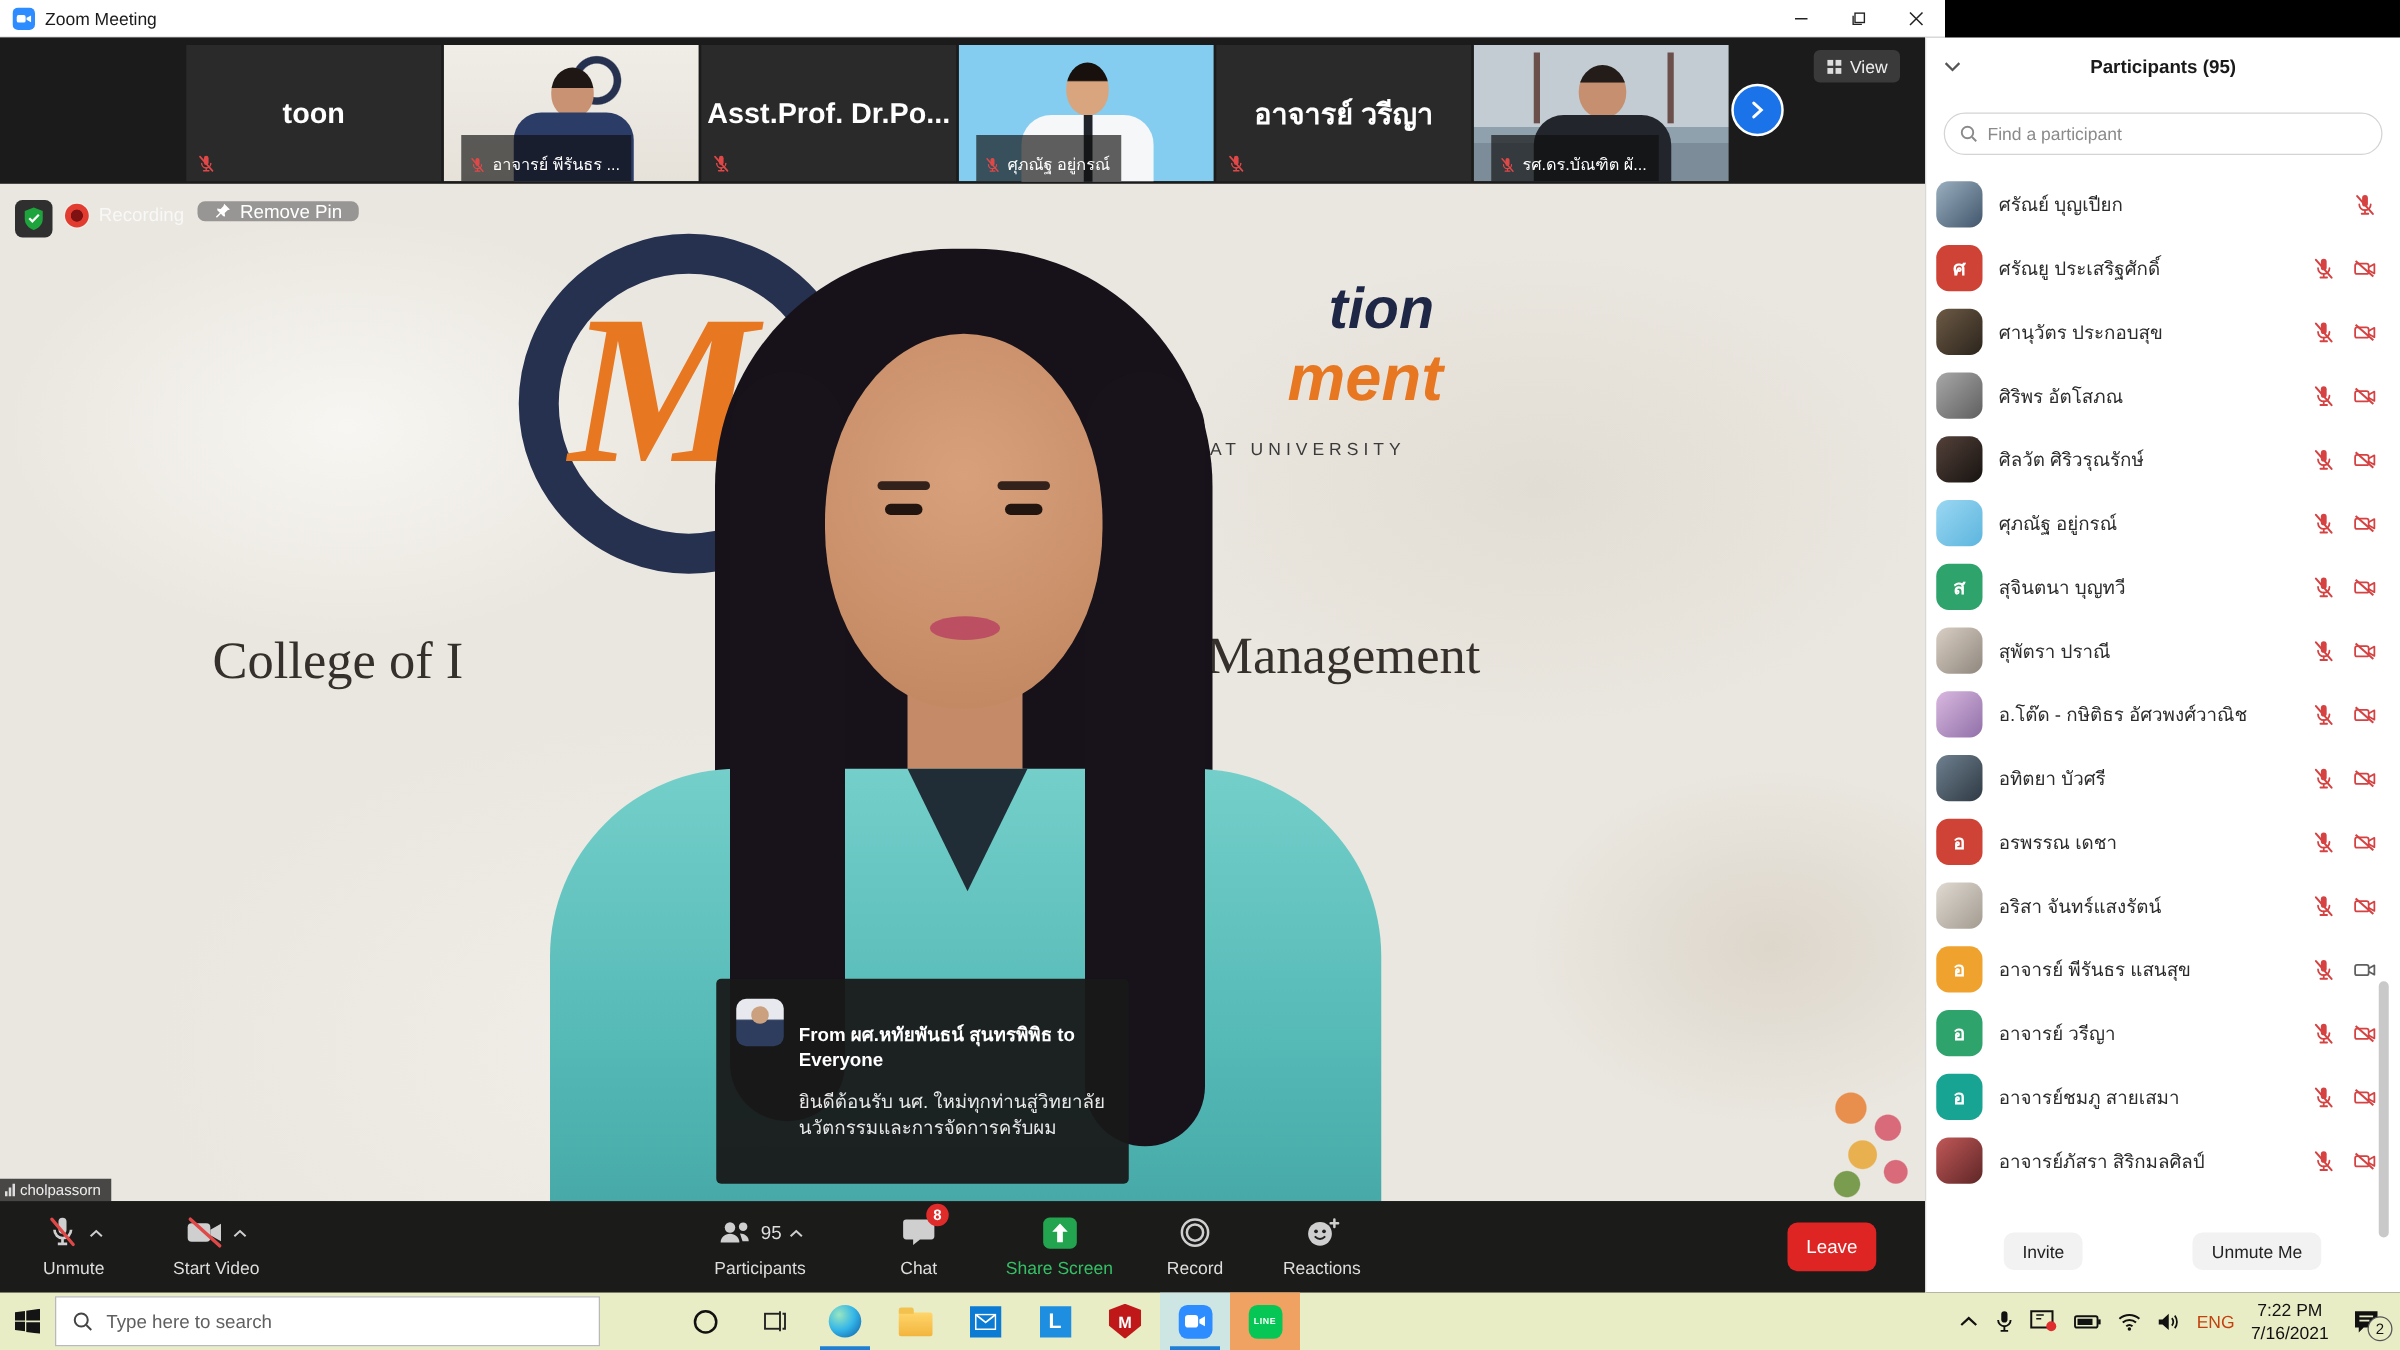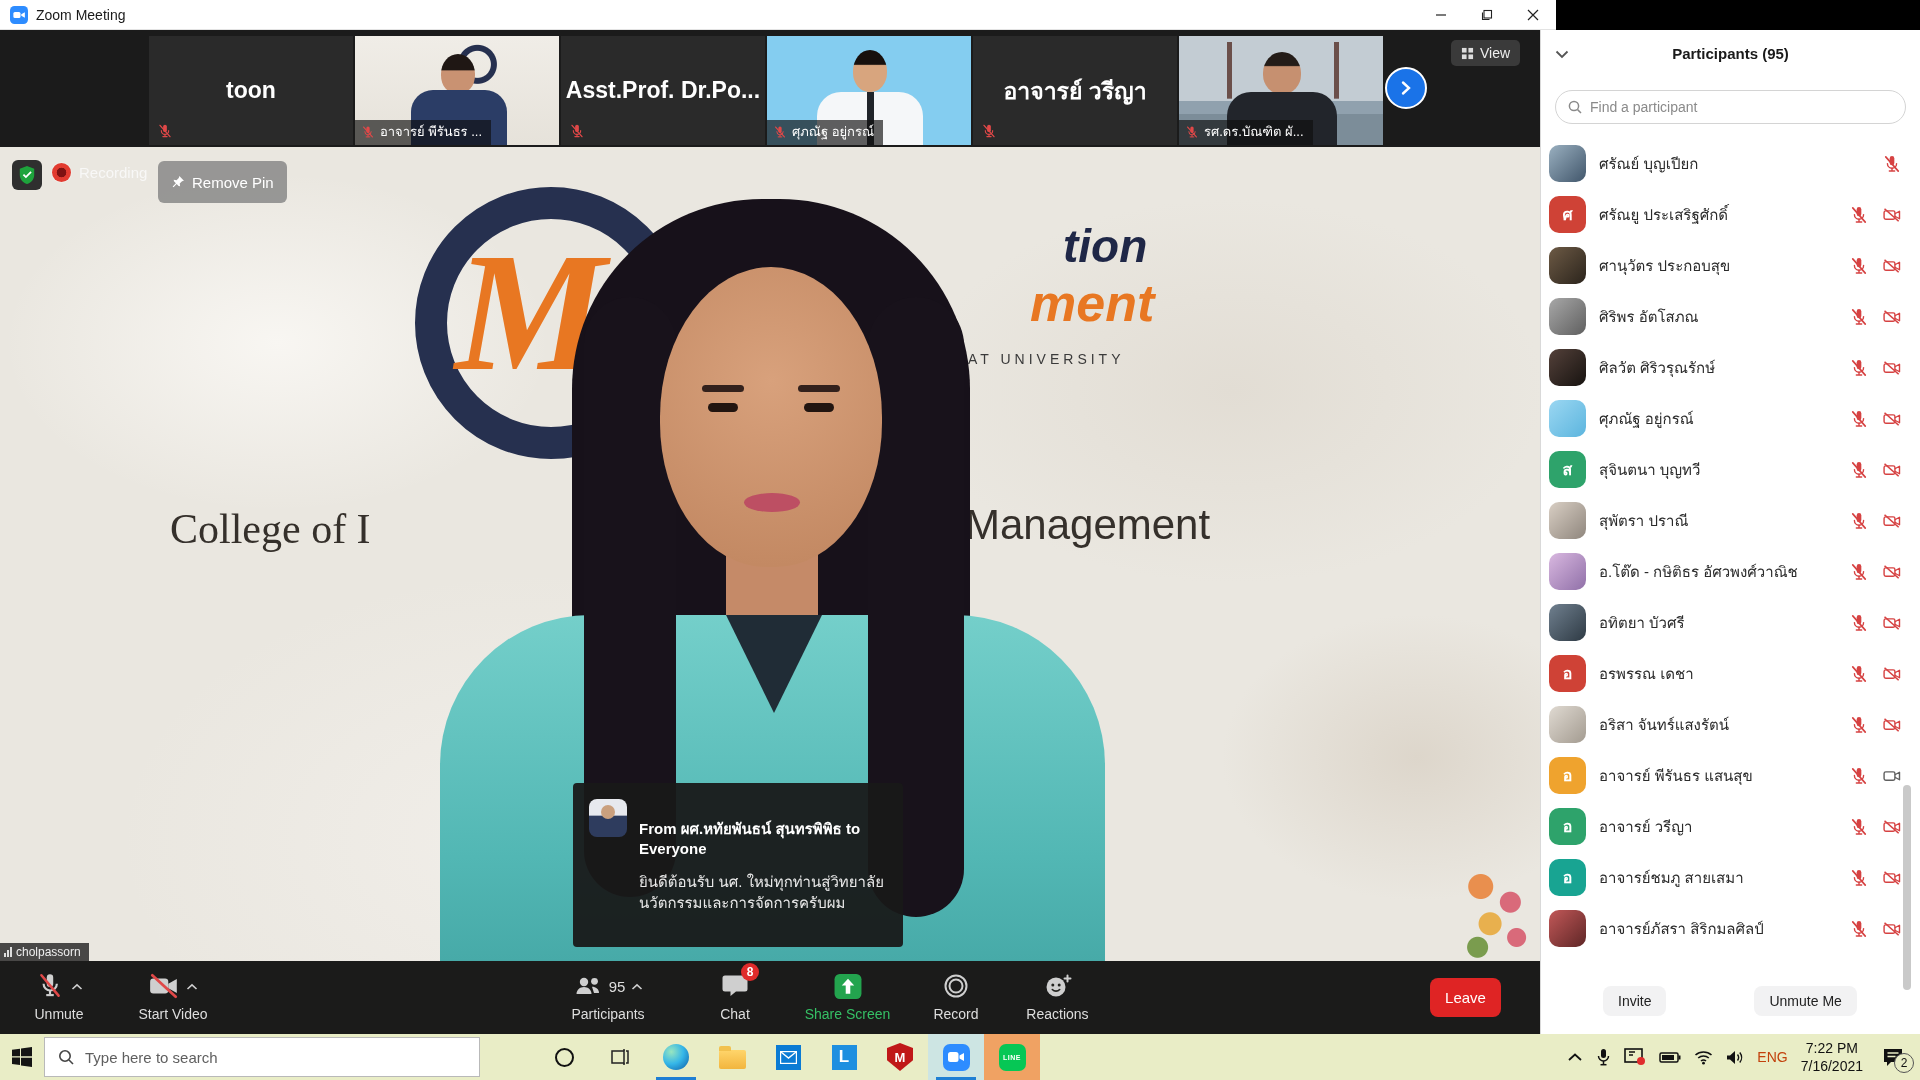--- a/index.html
+++ b/index.html
@@ -16,21 +16,21 @@
   
   .left-col { position:absolute; left:0; top:30px; width:1540px; height:1004px; }
 
   
   .strip { position:relative; width:1540px; height:117px; background:#1b1b1b; }
   .strip-tiles { position:absolute; left:149px; top:6px; height:109px; display:flex; gap:2px; }
   .tile { position:relative; width:204px; height:109px; background:#2a2a2a; overflow:hidden; }
   .tile-big-name { position:absolute; inset:0; display:flex; align-items:center; justify-content:center; color:#fff; font-weight:bold; font-size:23px; }
   .tile-mic { position:absolute; left:8px; bottom:6px; width:16px; height:16px; }
   .tile-mic svg { width:16px; height:16px; }
-  .tile-label { position:absolute; left:0; bottom:0; display:flex; align-items:center; gap:5px; background:rgba(15,15,15,.66); color:#fff; font-size:13px; padding:1px 9px 3px 6px; }
+  .tile-label { position:absolute; left:14px; bottom:0; display:flex; align-items:center; gap:5px; background:rgba(15,15,15,.66); color:#fff; font-size:13px; padding:13px 9px 3px 6px; }
   .tile-label svg { width:14px; height:14px; }
   .scene-art { position:absolute; inset:0; }
   .scene-suit-logo .scene-art { background:radial-gradient(circle at 60% 26%, transparent 13px, #26304f 14px, #26304f 19px, transparent 20px), linear-gradient(#f0ede7,#e6e2da); }
   .scene-suit-logo .scene-art::before { content:""; position:absolute; left:86px; top:18px; width:34px; height:40px; border-radius:50% 50% 46% 46%; background:linear-gradient(#1f1714 0 40%, #c99272 42%); }
   .scene-suit-logo .scene-art::after { content:""; position:absolute; left:56px; top:54px; width:96px; height:56px; border-radius:22px 22px 0 0; background:#2b3d66; }
   .scene-portrait .scene-art { background:#84cdf0; }
   .scene-portrait .scene-art::before { content:""; position:absolute; left:86px; top:14px; width:34px; height:42px; border-radius:50% 50% 46% 46%; background:linear-gradient(#17100d 0 34%, #d8a57e 37%); }
   .scene-portrait .scene-art::after { content:""; position:absolute; left:50px; top:56px; width:106px; height:54px; border-radius:24px 24px 0 0; background:linear-gradient(#20242a,#20242a) top center/7px 100% no-repeat, #f5f7f9; }
   .scene-bridge .scene-art { background:linear-gradient(#6b4f4a,#6b4f4a) 24% 12%/5px 52% no-repeat, linear-gradient(#6b4f4a,#6b4f4a) 78% 12%/5px 52% no-repeat, linear-gradient(180deg,#c3ccd3 0 60%, #90a1ae 60% 72%, #7c8d99 72%); }
   .scene-bridge .scene-art::before { content:""; position:absolute; left:84px; top:16px; width:38px; height:42px; border-radius:50% 50% 46% 46%; background:linear-gradient(#241c18 0 32%, #c69070 35%); }
@@ -44,21 +44,21 @@
                 radial-gradient(ellipse 520px 320px at 80% 30%, #e2ddd4 0%, transparent 60%),
                 radial-gradient(ellipse 600px 380px at 35% 85%, #f1eee9 0%, transparent 70%),
                 radial-gradient(ellipse 300px 220px at 92% 75%, #ddd6cb 0%, transparent 65%),
                 #eae7e0; }
   .logo-ring { position:absolute; left:415px; top:40px; width:272px; height:272px; border-radius:50%; border:32px solid #26304f; }
   .logo-m { position:absolute; left:455px; top:80px; font-size:170px; font-weight:bold; font-style:italic; color:#e87722; font-family:"Liberation Serif",serif; line-height:1; }
   .bd-frag-top { position:absolute; left:1063px; top:72px; font-size:46px; font-weight:800; font-style:italic; color:#1f2747; }
   .bd-frag-mid { position:absolute; left:1030px; top:126px; font-size:52px; font-weight:800; font-style:italic; color:#e87722; }
   .bd-frag-small { position:absolute; left:968px; top:204px; font-size:14px; letter-spacing:4px; color:#3a3a3a; }
   .bd-left-text { position:absolute; left:170px; top:358px; font-family:"Liberation Serif",serif; font-size:42px; color:#35302b; }
-  .bd-right-text { position:absolute; left:965px; top:354px; font-family:Liberation Sans, sans-serif; font-size:42px; color:#35302b; }
+  .bd-right-text { position:absolute; left:965px; top:354px; font-family:Liberation Serif, serif; font-size:42px; color:#35302b; }
   .hair-back { position:absolute; left:572px; top:52px; width:398px; height:650px; border-radius:190px 190px 110px 110px; background:#17111a; }
   .neck { position:absolute; left:726px; top:396px; width:92px; height:110px; background:#c58a68; }
   .jacket { position:absolute; left:440px; top:468px; width:665px; height:346px; border-radius:150px 150px 0 0; background:linear-gradient(180deg,#74cfca,#52b7b4 70%,#47aaa8); }
   .vneck { position:absolute; left:726px; top:468px; width:0; height:0; border-left:48px solid transparent; border-right:48px solid transparent; border-top:98px solid #202c36; }
   .hair-front-l { position:absolute; left:584px; top:150px; width:92px; height:600px; border-radius:46px; background:#18121b; }
   .hair-front-r { position:absolute; left:868px; top:150px; width:96px; height:620px; border-radius:48px; background:#18121b; }
   .face { position:absolute; left:660px; top:120px; width:222px; height:300px; border-radius:50% 50% 48% 48%; background:radial-gradient(circle at 50% 38%, #d8a17c, #c38963 85%); }
   .brow { position:absolute; width:42px; height:7px; border-radius:4px; background:#33211c; top:118px; }
   .eye { position:absolute; width:30px; height:9px; border-radius:5px; background:#221510; top:136px; }
   .lips { position:absolute; left:84px; top:226px; width:56px; height:19px; border-radius:50%; background:#bd4f63; }
@@ -66,21 +66,21 @@
     background: radial-gradient(circle 12px at 24% 24%, #e98f4e 0 12px, transparent 13px),
                 radial-gradient(circle 10px at 62% 40%, #d96a7a 0 10px, transparent 11px),
                 radial-gradient(circle 11px at 36% 62%, #e8b04e 0 11px, transparent 12px),
                 radial-gradient(circle 9px at 70% 76%, #d96a7a 0 9px, transparent 10px),
                 radial-gradient(circle 10px at 20% 86%, #7a9c4e 0 10px, transparent 11px); }
 
   .shield-badge { position:absolute; left:12px; top:13px; width:30px; height:30px; background:#2f2f2f; border-radius:6px; display:flex; align-items:center; justify-content:center; }
   .rec-wrap { position:absolute; left:52px; top:16px; display:flex; align-items:center; gap:8px; }
   .rec-dot { width:19px; height:19px; border-radius:50%; background:radial-gradient(circle at 50% 50%, #7e1212 0 34%, #e23b30 38%); box-shadow:0 0 0 1px rgba(255,255,255,.25); }
   .rec-label { font-size:15px; color:rgba(250,250,250,.85); }
-  .pin-btn { position:absolute; left:158px; top:14px; height:42px; display:flex; align-items:center; gap:7px; padding:0 13px; border-radius:6px; background:rgba(130,130,130,.8); color:#fff; font-size:15px; }
+  .pin-btn { position:absolute; left:158px; top:14px; height:16px; display:flex; align-items:center; gap:7px; padding:0 13px; border-radius:6px; background:rgba(130,130,130,.8); color:#fff; font-size:15px; }
   .speaker-tag { position:absolute; left:0; top:796px; height:18px; display:flex; align-items:center; gap:4px; background:rgba(10,10,10,.72); color:#eee; font-size:12px; padding:0 8px 0 4px; }
   .sig { display:inline-flex; align-items:flex-end; gap:1px; height:10px; }
   .sig i { display:block; width:2px; background:#ddd; }
 
   .chat-popup { position:absolute; left:573px; top:636px; width:330px; height:164px; background:rgba(24,24,24,.94); border-radius:4px; padding:16px 14px 12px 16px; display:flex; gap:12px; }
   .chat-avatar { flex:0 0 38px; width:38px; height:38px; border-radius:8px; background:linear-gradient(180deg,#e7e9ee 0 42%, #2e3c5e 46%); position:relative; overflow:hidden; }
   .chat-avatar::before { content:""; position:absolute; left:12px; top:6px; width:14px; height:14px; border-radius:50%; background:#caa07e; }
   .chat-texts { flex:1;margin-top:20px; }
   .chat-title { color:#fff; font-size:15px; font-weight:bold; line-height:1.35; }
   .chat-body { margin-top:11px; color:#e9e9e9; font-size:15px; line-height:1.4; }

